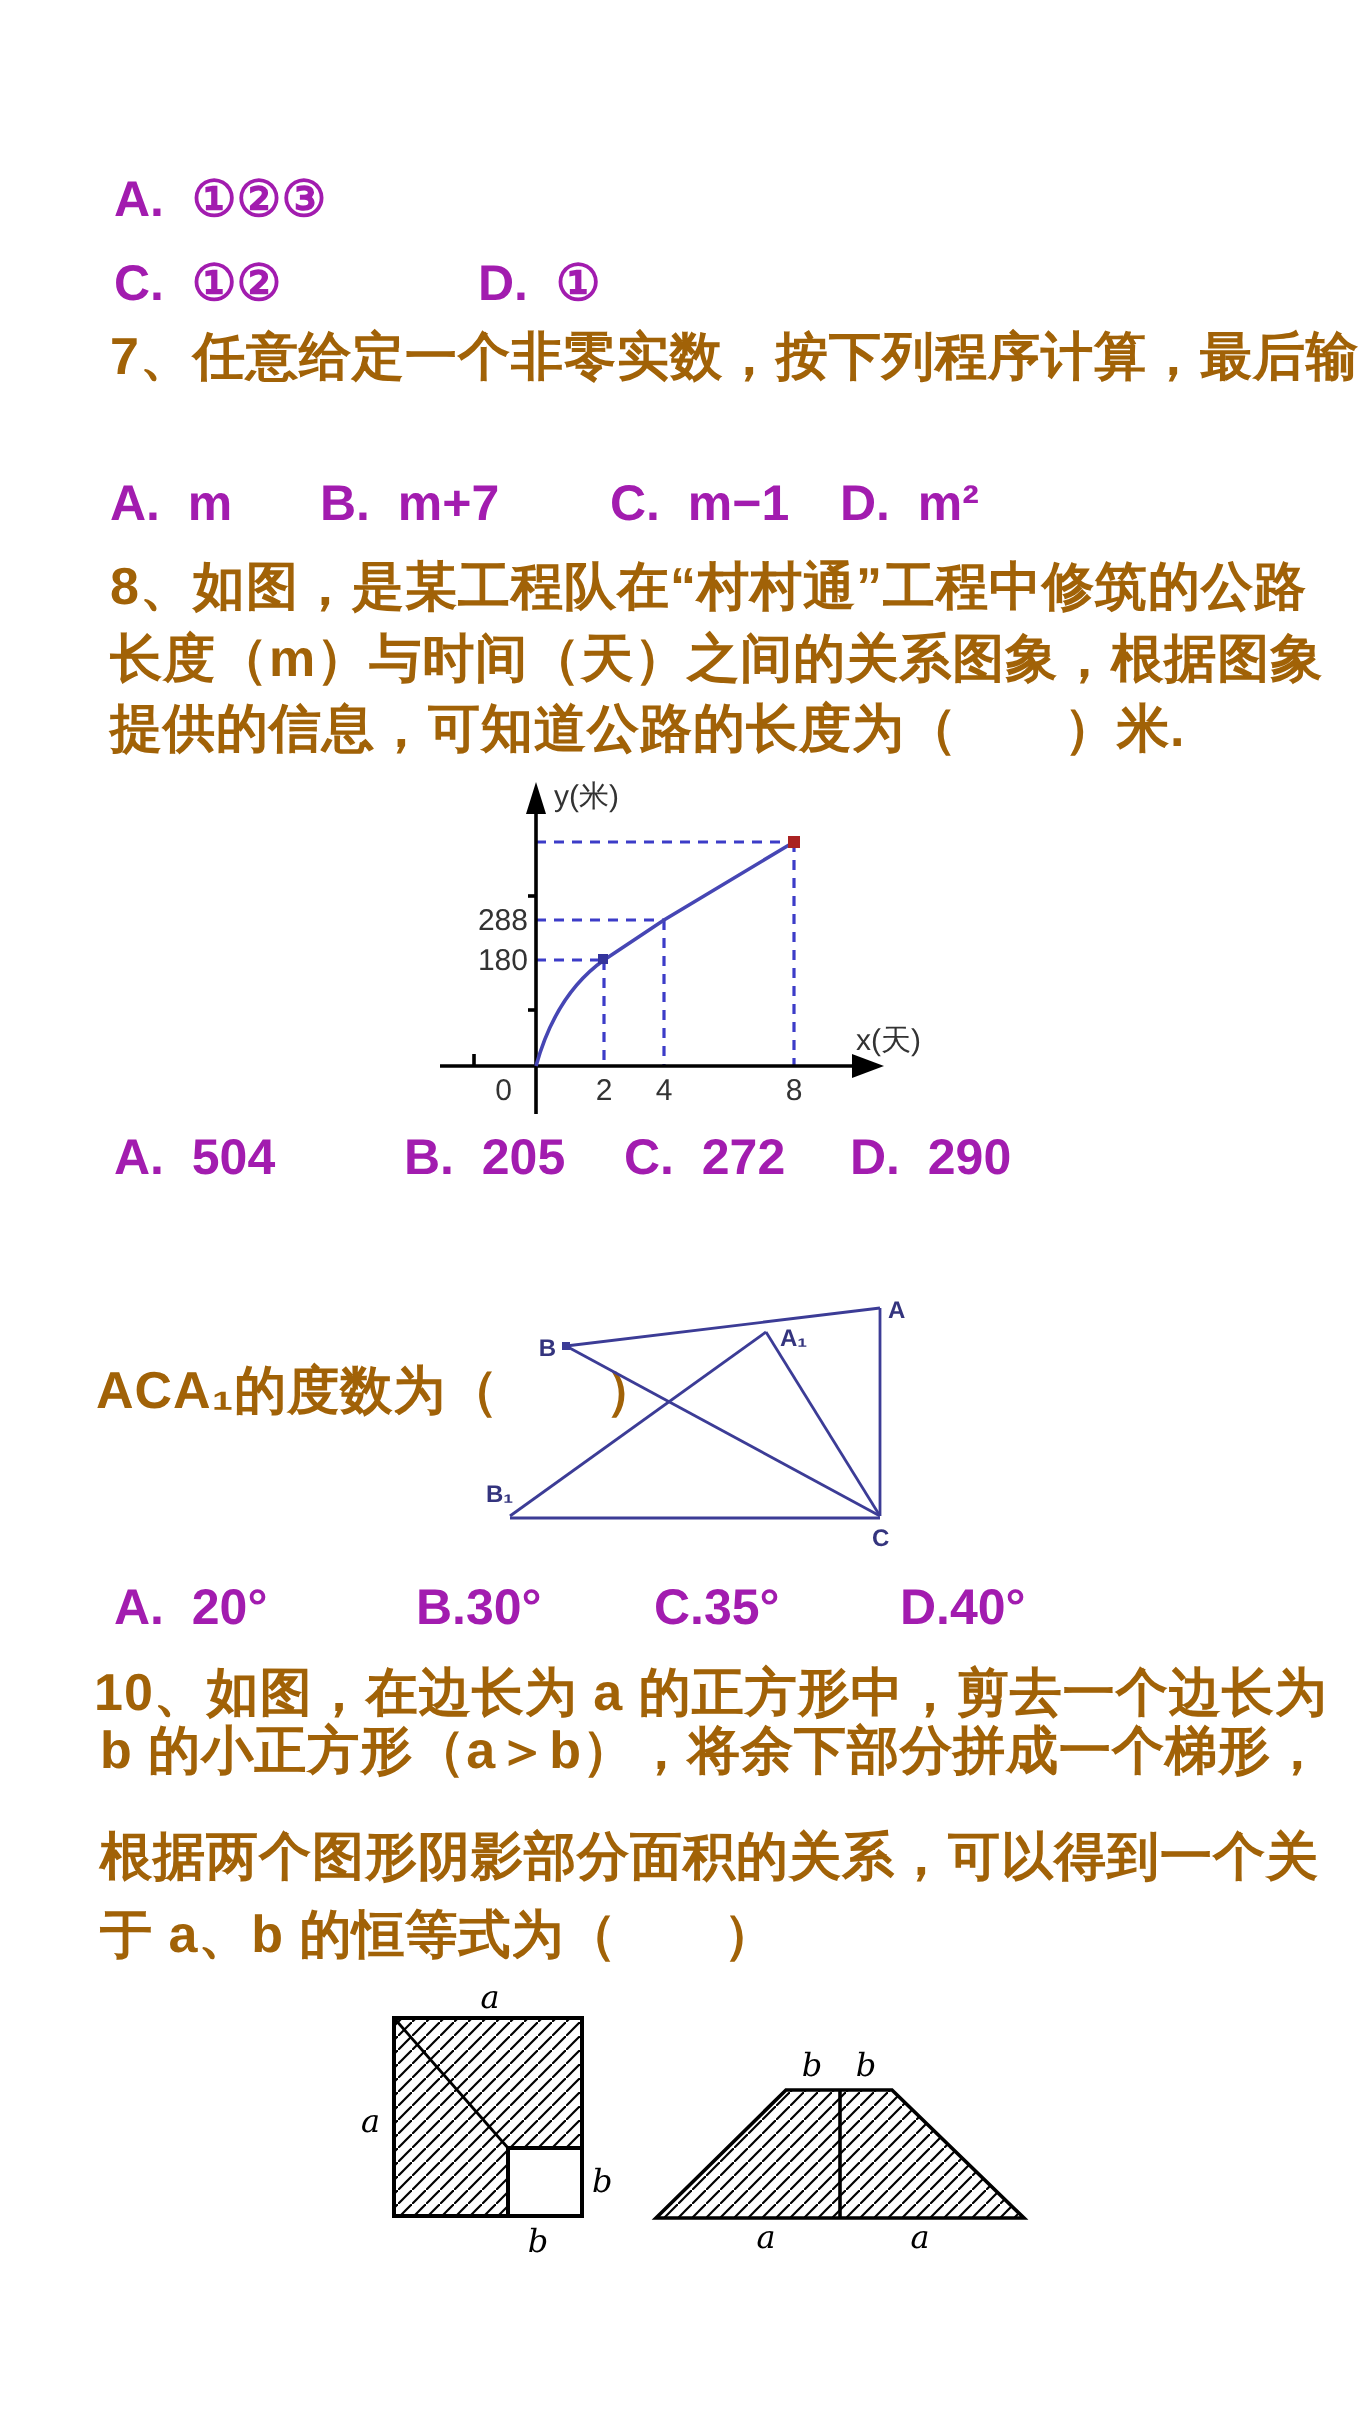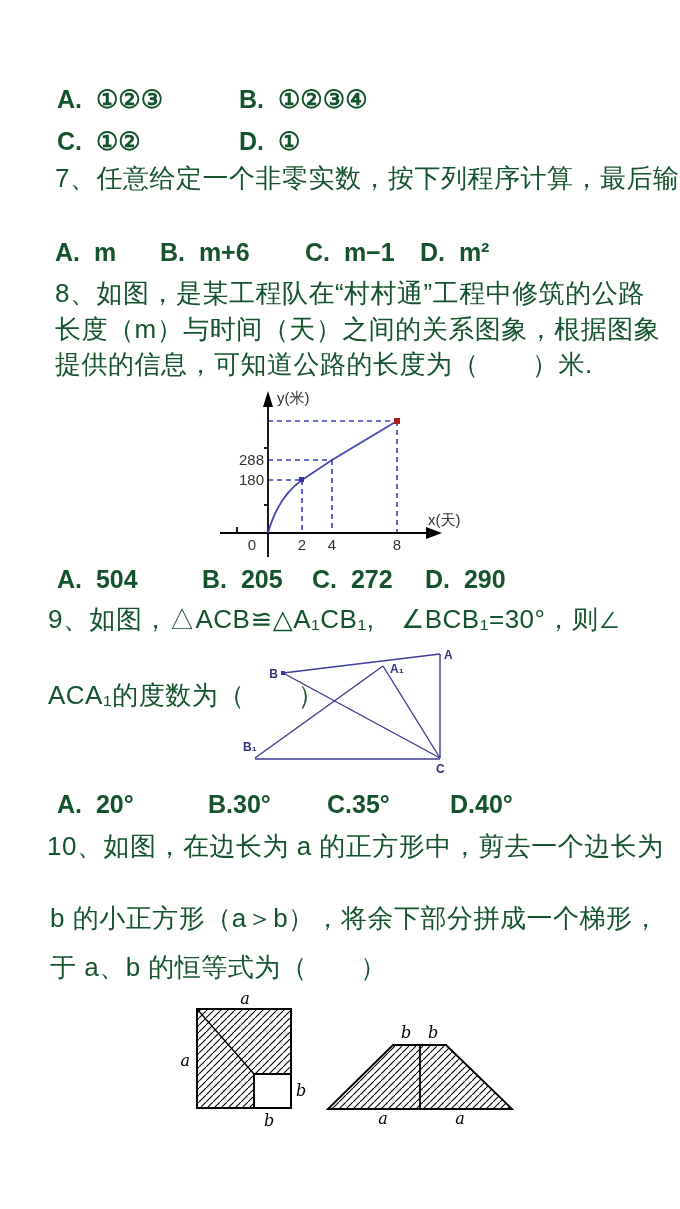--- a/index.html
+++ b/index.html
@@ -1,38 +1,37 @@
 <!DOCTYPE html>
 <html><head>
 <meta charset="utf-8">
 <style>
   html,body{margin:0;padding:0;background:#fff;}
   .page{position:relative;width:680px;height:1209px;background:#ffffff;overflow:hidden;
         font-family:"Liberation Sans",sans-serif;color:#111;}
-  .line{position:absolute;font-size:26px;font-weight:400;letter-spacing:.5px;
-        white-space:pre;color:#14532d;}
-  .opt{position:absolute;font-size:25px;font-weight:700;white-space:pre;color:#14532d;}
+  .line{position:absolute;font-size:26px;font-weight:700;letter-spacing:.5px;
+        white-space:pre;color:#a16207;}
+  .opt{position:absolute;font-size:25px;font-weight:700;white-space:pre;color:#a21caf;}
   svg{position:absolute;overflow:visible;}
   .axislbl{font-family:"Liberation Sans",sans-serif;font-size:15px;fill:#333;font-weight:400;}
   .fig9lbl{font-family:"Liberation Sans",sans-serif;font-size:12px;fill:#34347e;font-weight:700;}
   .mathlbl{font-family:"DejaVu Serif",serif;font-style:italic;font-size:16px;fill:#000;}
 </style>
 </head>
 <body>
 
 <div class="page">
 
   <span class="opt" style="left:57px;top:85px">A.  ①②③</span>
-  <span class="opt" style="left:239px;top:85px">B.  ①②③④</span>
   <span class="opt" style="left:57px;top:127px">C.  ①②</span>
   <span class="opt" style="left:239px;top:127px">D.  ①</span>
 
   <div class="line" style="left:55px;top:161px">7、任意给定一个非零实数，按下列程序计算，最后输</div>
   <span class="opt" style="left:55px;top:238px">A.  m</span>
-  <span class="opt" style="left:160px;top:238px">B.  m+6</span>
+  <span class="opt" style="left:160px;top:238px">B.  m+7</span>
   <span class="opt" style="left:305px;top:238px">C.  m−1</span>
   <span class="opt" style="left:420px;top:238px">D.  m²</span>
 
   <div class="line" style="left:55px;top:276px">8、如图，是某工程队在“村村通”工程中修筑的公路</div>
   <div class="line" style="left:55px;top:312px">长度（m）与时间（天）之间的关系图象，根据图象</div>
   <div class="line" style="left:55px;top:347px">提供的信息，可知道公路的长度为（　　）米.</div>
 
   <svg style="left:180px;top:385px" width="310" height="180" viewBox="0 0 310 180">
 
     <g stroke="#3c3cc8" stroke-width="1.6" stroke-dasharray="5 4" fill="none">
@@ -66,21 +65,20 @@
     <text class="axislbl" x="122" y="165" text-anchor="middle">2</text>
     <text class="axislbl" x="152" y="165" text-anchor="middle">4</text>
     <text class="axislbl" x="217" y="165" text-anchor="middle">8</text>
   </svg>
 
   <span class="opt" style="left:57px;top:565px">A.  504</span>
   <span class="opt" style="left:202px;top:565px">B.  205</span>
   <span class="opt" style="left:312px;top:565px">C.  272</span>
   <span class="opt" style="left:425px;top:565px">D.  290</span>
 
-  <div class="line" style="left:48px;top:602px">9、如图，△ACB≌△A₁CB₁,　∠BCB₁=30°，则∠</div>
   <div class="line" style="left:48px;top:678px">ACA₁的度数为（　　）</div>
 
   <svg style="left:240px;top:645px" width="220" height="140" viewBox="0 0 220 140">
     <g stroke="#3c3c96" stroke-width="1.4" fill="none">
       <line x1="43" y1="28" x2="200" y2="9"></line>
       <line x1="200" y1="9" x2="200" y2="113"></line>
       <line x1="43" y1="28" x2="200" y2="113"></line>
       <line x1="15" y1="113" x2="143" y2="21"></line>
       <line x1="143" y1="21" x2="200" y2="113"></line>
       <line x1="15" y1="114" x2="200" y2="114"></line>
@@ -92,21 +90,22 @@
     <text class="fig9lbl" x="3" y="106">B₁</text>
     <text class="fig9lbl" x="196" y="128">C</text>
   </svg>
 
   <span class="opt" style="left:57px;top:790px">A.  20°</span>
   <span class="opt" style="left:208px;top:790px">B.30°</span>
   <span class="opt" style="left:327px;top:790px">C.35°</span>
   <span class="opt" style="left:450px;top:790px">D.40°</span>
 
   <div class="line" style="left:47px;top:829px">10、如图，在边长为 a 的正方形中，剪去一个边长为</div>
-  <div class="line" style="left:50px;top:901px">b 的小正方形（a＞b），将余下部分拼成一个梯形，</div>
+  <div class="line" style="left:50px;top:858px">b 的小正方形（a＞b），将余下部分拼成一个梯形，</div>
+  <div class="line" style="left:50px;top:911px">根据两个图形阴影部分面积的关系，可以得到一个关</div>
   <div class="line" style="left:50px;top:950px">于 a、b 的恒等式为（　　）</div>
 
   <svg style="left:150px;top:990px" width="390" height="150" viewBox="0 0 390 150">
     <defs>
       <pattern id="hatch" patternUnits="userSpaceOnUse" width="7" height="7">
         <line x1="0" y1="7" x2="7" y2="0" stroke="#000" stroke-width="1.1"></line>
       </pattern>
     </defs>
 
     <g>

